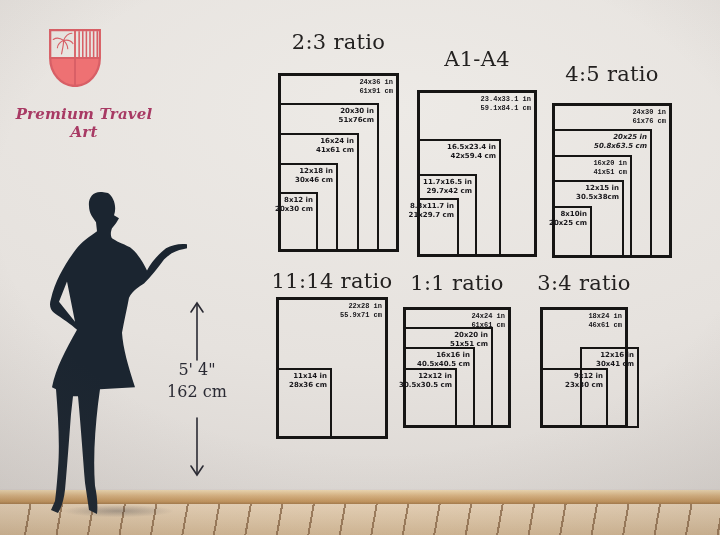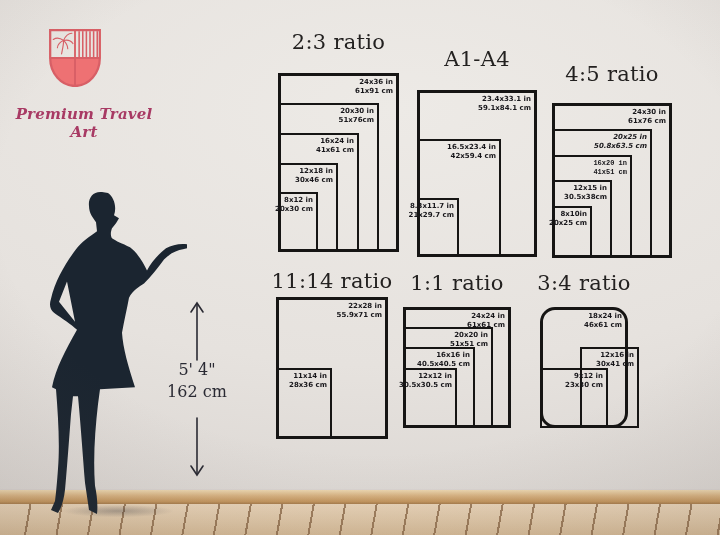--- a/index.html
+++ b/index.html
@@ -42,21 +42,21 @@
     position:absolute; left:156px; width:82px; text-align:center;
     font-family:"DejaVu Serif", serif; font-size:16px; color:#2a2a33;
   }
   .hm-imperial { top:360px; }
   .hm-metric { top:382px; }
   .panel { position:absolute; }
   .size-box {
     position:absolute; left:0; bottom:0; box-sizing:border-box;
     border:2px solid #161514;
   }
-  .size-box.outer { border-width:3px; }
+  .size-box.outer { border-width:3px;font-family:Liberation Mono, monospace; }
   .size-label {
     position:absolute; top:2px; right:3px; text-align:right;
     font-weight:bold; font-size:7px; line-height:9px; color:#17161a;
     white-space:nowrap; letter-spacing:0;
   }
   .panel-title {
     position:absolute; text-align:center; font-family:"DejaVu Serif", serif;
     font-size:21px; color:#232120; letter-spacing:0.3px;
   }
 </style>
@@ -174,20 +174,26 @@
           <div>23.4x33.1 in</div>
           <div>59.1x84.1 cm</div>
         </div>
       </div>
       <div class="size-box" style="width: 84px; height: 118px; z-index: 2;">
         <div class="size-label">
           <div>16.5x23.4 in</div>
           <div>42x59.4 cm</div>
         </div>
       </div>
+      <div class="size-box" style="width: 60px; height: 83px; z-index: 3;">
+        <div class="size-label">
+          <div>11.7x16.5 in</div>
+          <div>29.7x42 cm</div>
+        </div>
+      </div>
       <div class="size-box" style="width: 42px; height: 59px; z-index: 4;">
         <div class="size-label">
           <div>8.3x11.7 in</div>
           <div>21x29.7 cm</div>
         </div>
       </div>
     </div>
     <div class="panel-title" style="left: 502px; top: 62px; width: 220px;">4:5 ratio</div>
     <div class="panel" style="left: 552px; top: 103px; width: 120px; height: 155px;">
       <div class="size-box outer" style="width: 120px; height: 155px; z-index: 1;">
@@ -201,21 +207,21 @@
           <div>20x25 in</div>
           <div>50.8x63.5 cm</div>
         </div>
       </div>
       <div class="size-box" style="width: 80px; height: 103px; z-index: 3; font-family: Liberation Mono, monospace;">
         <div class="size-label">
           <div>16x20 in</div>
           <div>41x51 cm</div>
         </div>
       </div>
-      <div class="size-box" style="width: 60px; height: 78px; z-index: 4; margin-top: 32px;">
+      <div class="size-box" style="width: 72px; height: 78px; z-index: 4; margin-top: 32px;">
         <div class="size-label">
           <div>12x15 in</div>
           <div>30.5x38cm</div>
         </div>
       </div>
       <div class="size-box" style="width: 40px; height: 52px; z-index: 5;">
         <div class="size-label">
           <div>8x10in</div>
           <div>20x25 cm</div>
         </div>
@@ -258,21 +264,21 @@
       </div>
       <div class="size-box" style="width: 54px; height: 60px; z-index: 4;">
         <div class="size-label">
           <div>12x12 in</div>
           <div>30.5x30.5 cm</div>
         </div>
       </div>
     </div>
     <div class="panel-title" style="left: 474px; top: 271px; width: 220px;">3:4 ratio</div>
     <div class="panel" style="left: 540px; top: 307px; width: 88px; height: 121px;">
-      <div class="size-box outer" style="width: 88px; height: 121px; z-index: 1; border-radius: 15px;">
+      <div class="size-box outer" style="width: 88px; height: 121px; z-index: 1;">
         <div class="size-label">
           <div>18x24 in</div>
           <div>46x61 cm</div>
         </div>
       </div>
       <div class="size-box" style="width: 59px; height: 81px; z-index: 3; margin-left: 40px;">
         <div class="size-label">
           <div>12x16 in</div>
           <div>30x41 cm</div>
         </div>

